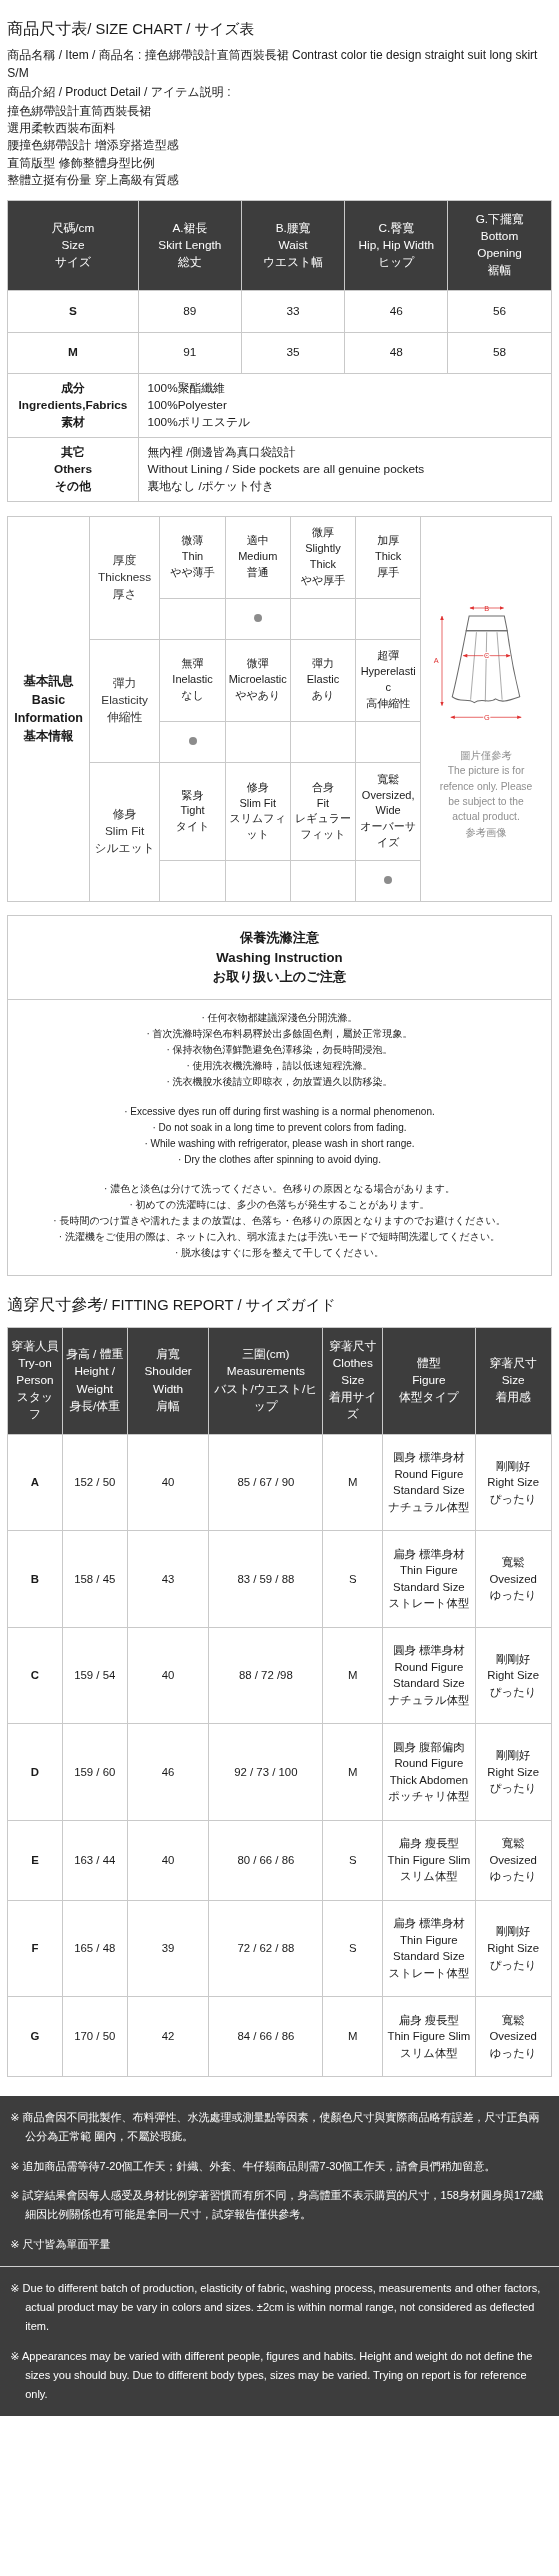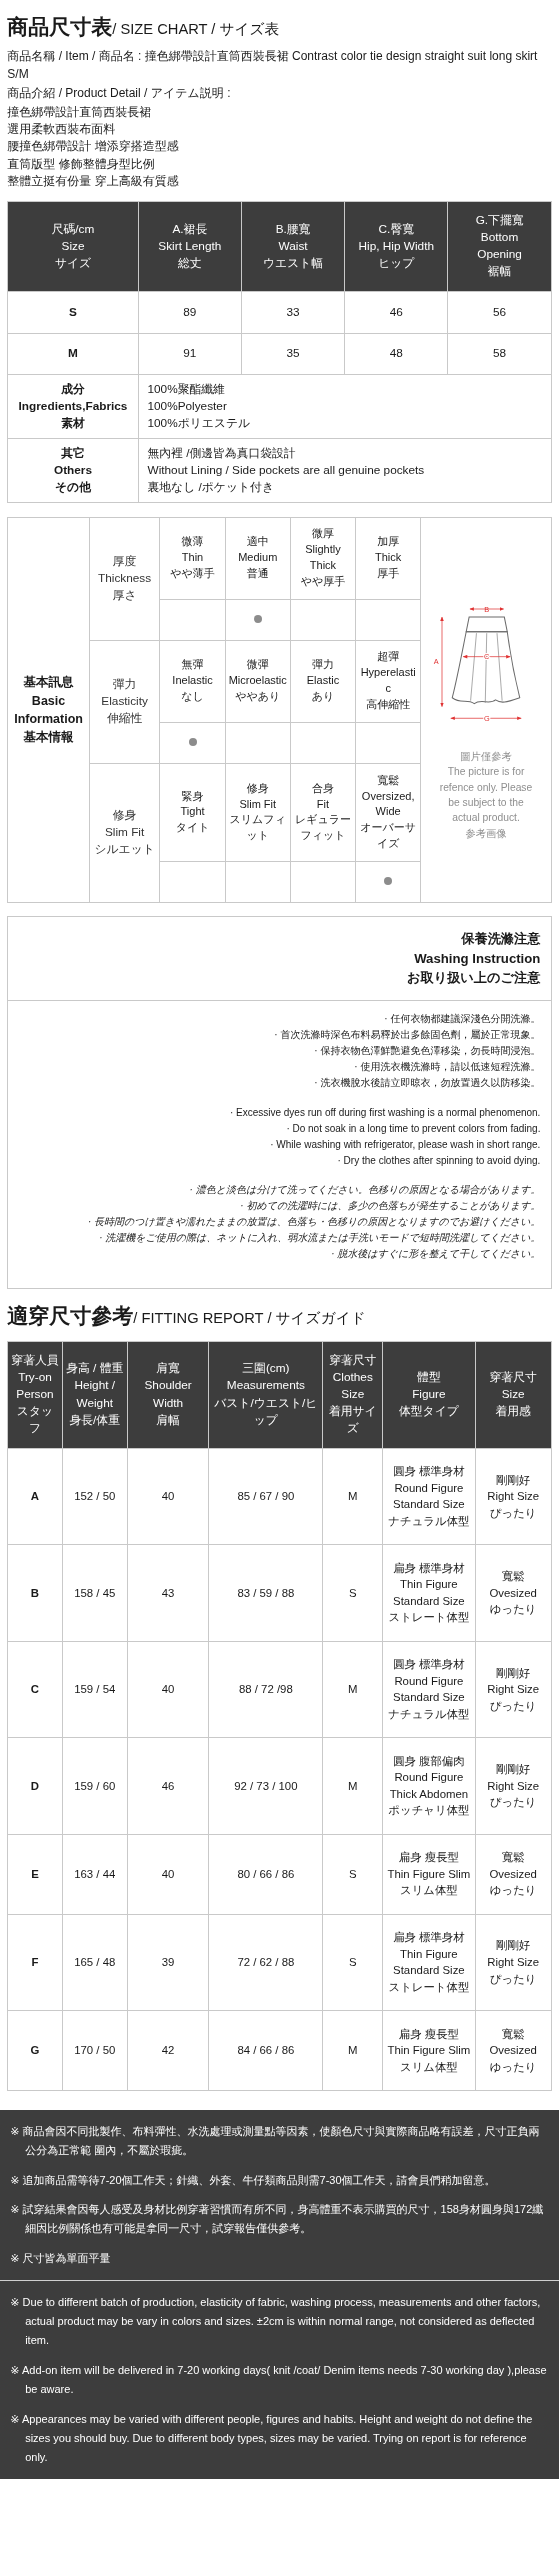--- a/index.html
+++ b/index.html
@@ -1,21 +1,21 @@
 <!DOCTYPE html>
 <html style="font-size:11.8px"><head>
 <meta charset="utf-8">
 <style>
   html,body{margin:0;padding:0;background:#fff;color:#1a1a1a;
     font-family:"Liberation Sans","DejaVu Sans",sans-serif;}
   body{width:559px;}
   .wrap{padding:8.8px 7.3px 0 7.3px;}
   
   .page-title{margin:4.4px 0 7.3px 0;}
-  .title-zh{font-size:21px;font-weight:bold;}
+  .title-zh{font-size:16px;font-weight:normal;}
   .title-rest{font-size:14.7px;font-weight:normal;}
   .info-line{font-size:12px;line-height:1.45;margin:1.5px 0;}
   .detail-line{font-size:12px;line-height:1.45;}
   
   table{border-collapse:collapse;width:100%;table-layout:fixed;margin:10.3px 0 13.2px 0;}
   td{border:0.7px solid #c9c9c9;text-align:center;vertical-align:middle;
      padding:5.9px 2.9px;font-size:11.8px;line-height:1.45;white-space:pre-line;word-wrap:break-word;}
   td.th{background:#3d3d3d;color:#fff;font-size:11.8px;padding:10.3px 2.9px;}
   td.left{text-align:left;padding-left:8.8px;}
   .b{font-weight:bold;}
@@ -23,26 +23,26 @@
   .size-val{padding:11.8px 2.9px;}
   
   .basic-label{font-weight:bold;font-size:12.5px;text-align:center;}
   .cat-cell{color:#333;}
   .opt-cell{font-size:11px;padding:8.8px 2.2px;}
   .dot-cell{height:28px;}
   .dot{display:inline-block;width:8px;height:8px;border-radius:50%;background:#8c8c8c;}
   .diagram-cell{vertical-align:middle;padding:7.3px 2.9px;}
   .diagram-caption{color:#8f8f8f;font-size:10.3px;line-height:1.5;margin-top:10.3px;white-space:pre-line;}
   
-  .wash-table td{text-align:right;}
+  .wash-table td{text-align:center;}
   .wash-title{font-weight:bold;font-size:13.2px;padding:11.8px 10.3px;line-height:1.5;}
   .wash-body{padding:10.3px 10.3px;}
   .wash-line{font-size:10px;line-height:1.6;}
   .wash-group{margin-bottom:13.2px;}
-  .wash-group:last-child{margin-bottom:16px;font-style:italic;}
+  .wash-group:last-child{margin-bottom:4px;}
   
   .fit-td{padding:14.7px 2.9px;font-size:11.4px;}
   .person{font-weight:bold;}
   
   .footnotes{background:#3d3d3d;color:#fff;margin:19px 0 0 0;}
   .note-group{padding:11.8px 10.3px;}
   .note-group + .note-group{border-top:0.7px solid #cfcfcf;}
   .note-line{font-size:11px;line-height:1.75;margin:0 0 10.3px 0;
              padding-left:1.35em;text-indent:-1.35em;}
   .note-line:last-child{margin-bottom:0;}
@@ -404,17 +404,16 @@
 
 <div class="footnotes" id="footnotes">
     <div class="note-group">
       <div class="note-line">※ 商品會因不同批製作、布料彈性、水洗處理或測量點等因素，使顏色尺寸與實際商品略有誤差，尺寸正負兩公分為正常範 圍內，不屬於瑕疵。</div>
       <div class="note-line">※ 追加商品需等待7-20個工作天；針織、外套、牛仔類商品則需7-30個工作天，請會員們稍加留意。</div>
       <div class="note-line">※ 試穿結果會因每人感受及身材比例穿著習慣而有所不同，身高體重不表示購買的尺寸，158身材圓身與172纖細因比例關係也有可能是拿同一尺寸，試穿報告僅供參考。</div>
       <div class="note-line">※ 尺寸皆為單面平量</div>
     </div>
     <div class="note-group">
       <div class="note-line">※ Due to different batch of production, elasticity of fabric, washing process, measurements and other factors, actual product may be vary in colors and sizes. ±2cm is within normal range, not considered as deflected item.</div>
-      <div class="note-line">※ Add-on item will be delivered in 7-20 working days( knit /coat/ Denim items needs 7-30 working day ),please be aware.</div>
       <div class="note-line">※ Appearances may be varied with different people, figures and habits. Height and weight do not define the sizes you should buy. Due to different body types, sizes may be varied. Trying on report is for reference only.</div>
     </div>
   </div>
 
 
 </body></html>

